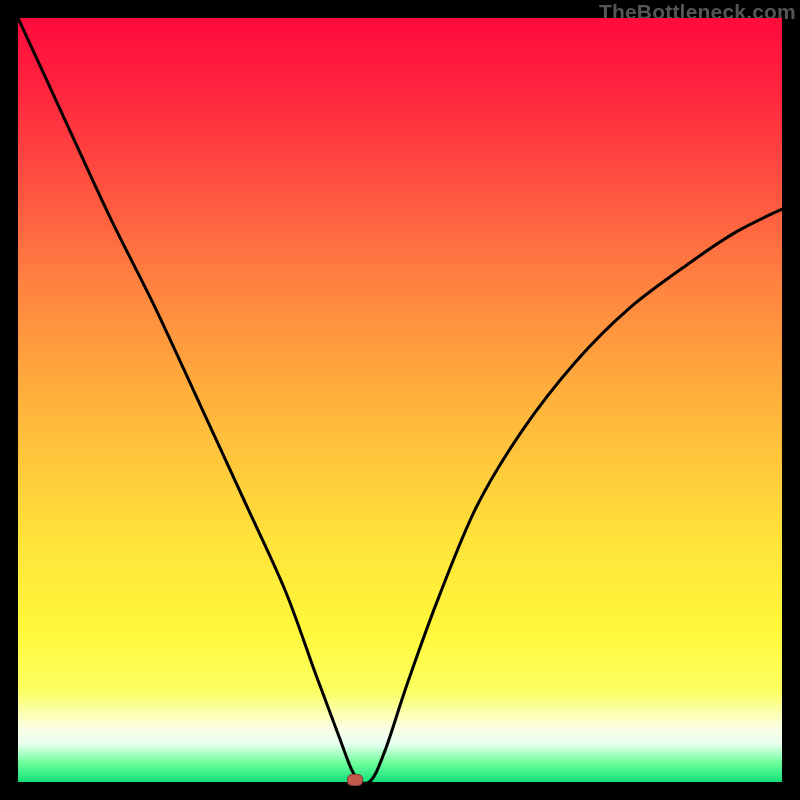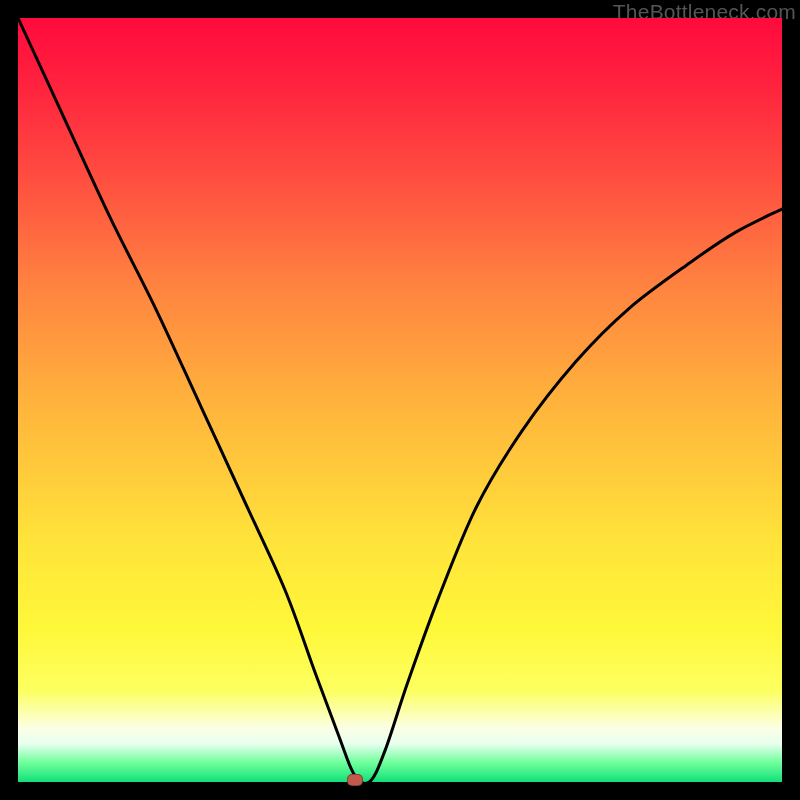--- a/index.html
+++ b/index.html
@@ -54,21 +54,21 @@
     background: #c15a4d;
     border: 1px solid rgba(0,0,0,0.3);
     transform: translate(-50%, -50%);
   }
   .watermark {
     position: absolute;
     top: 0;
     right: 4px;
     color: #555;
     font-size: 21px;
-    font-weight: 400;
+    font-weight: 700;
     letter-spacing: 0.2px;
     user-select: none;
   }
 </style>
 </head>
 <body>
 
 <div class="stage">
   <span class="watermark">TheBottleneck.com</span>
 

